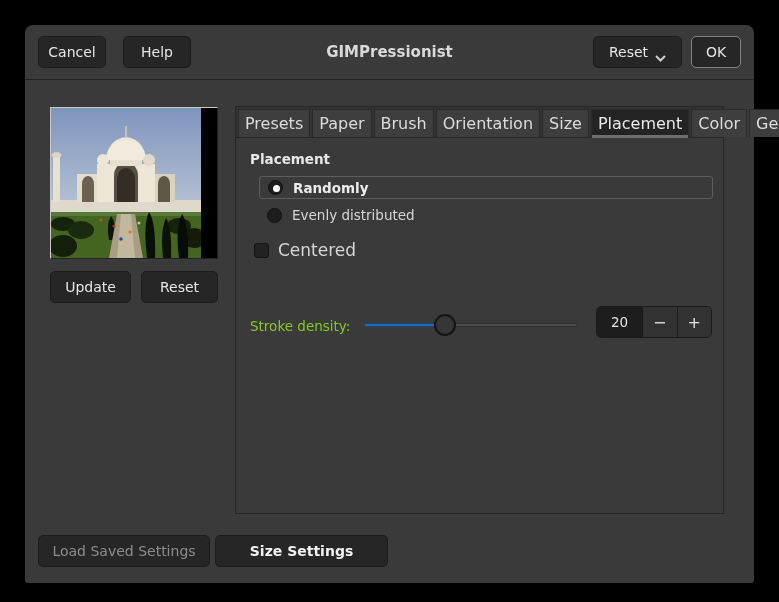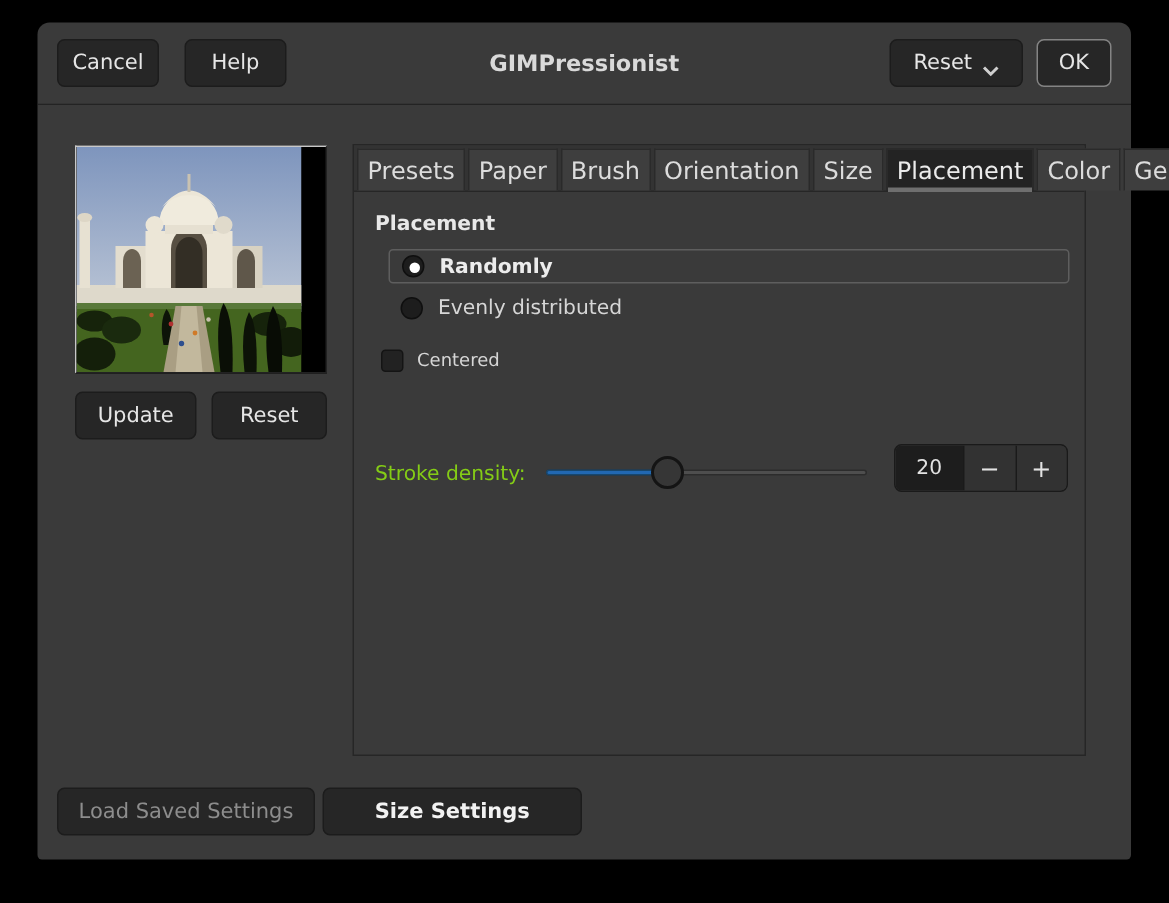--- a/index.html
+++ b/index.html
@@ -1,18 +1,18 @@
 <!DOCTYPE html>
 <html><head>
 <meta charset="utf-8">
 <style>
   * { margin:0; padding:0; box-sizing:border-box; }
   html,body { width:779px; height:602px; background:#000; overflow:hidden;
               font-family:"DejaVu Sans", sans-serif; }
-  .window { position:absolute; left:25px; top:15px; width:729px; height:558px;
+  .window { position:absolute; left:25px; top:25px; width:729px; height:558px;
             background:#3a3a3a; border-radius:8px 8px 3px 3px; }
 
   
   .headerbar { position:absolute; left:0; top:0; width:100%; height:55px;
                display:flex; align-items:center; padding:0 13px;
                border-bottom:1px solid #232323; border-radius:8px 8px 0 0; }
   .btn { background:#262626; border:1px solid #1c1c1c; border-radius:5px;
          color:#e6e6e6; font-size:14px; display:flex; align-items:center;
          justify-content:center; height:32px; cursor:default; }
   .hb-left { display:flex; gap:17px; }
@@ -56,21 +56,21 @@
            border:1px solid #0f0f0f; flex:0 0 auto; position:relative; }
   .radio .dot { display:none; position:absolute; left:4px; top:4px; width:7px; height:7px;
                 border-radius:50%; background:#fff; }
   .radio.on .dot { display:block; }
   .radio-label { font-size:13.5px; color:#d6d6d6; }
   .row-random .radio-label { font-weight:bold; color:#ececec; }
   .check-row { position:absolute; left:18px; top:102px; display:flex;
                align-items:center; gap:9px; height:20px; }
   .checkbox { width:15px; height:15px; border-radius:3px; background:#222;
               border:1px solid #141414; }
-  .check-label { font-size:12px; color:#d6d6d6; }
+  .check-label { font-size:17px; color:#d6d6d6; }
 
   
   .sd-label { position:absolute; left:14px; top:180px; font-size:13.5px; color:#84cc16; }
   .slider { position:absolute; left:128px; top:176px; width:214px; height:22px; }
   .slider .track { position:absolute; left:0; right:0; top:9px; height:4px;
                    background:#4e4e4e; border:1px solid #2c2c2c; border-radius:2px; }
   .slider .fill { position:absolute; left:0; top:9px; height:4px;
                   background:#2268b2; border:1px solid #17476e; border-radius:2px; }
   .slider .handle { position:absolute; top:0; width:22px; height:22px; margin-left:-11px;
                     border-radius:50%; background:#363636; border:2px solid #141414; }

